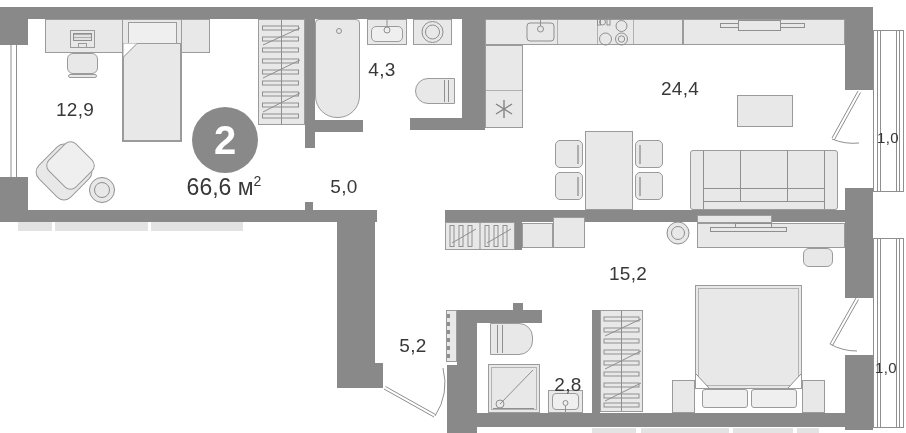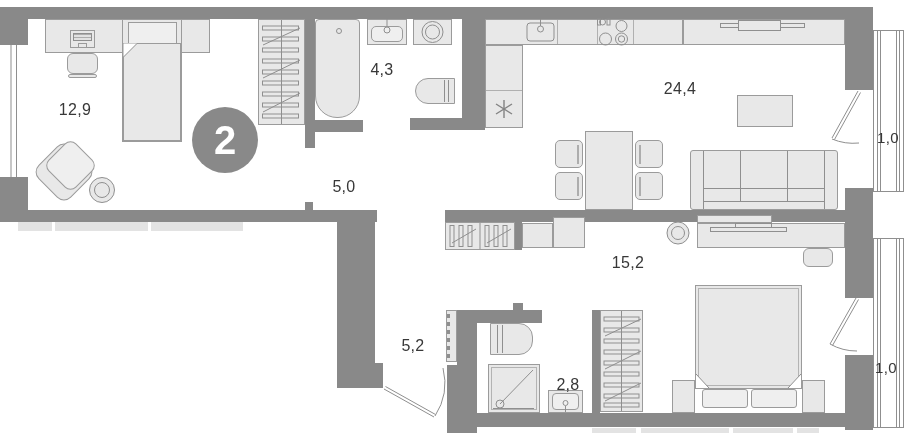--- a/index.html
+++ b/index.html
@@ -2,21 +2,21 @@
 <html><head>
 <meta charset="utf-8">
 <style>
   html,body{margin:0;padding:0;background:#fff;}
   #plan{position:relative;width:906px;height:433px;background:#ffffff;overflow:hidden;
         font-family:"Liberation Sans","DejaVu Sans",sans-serif;}
   .w{position:absolute;background:#898989;z-index:2;}
   .f{position:absolute;background:#e8e8e8;border:1px solid #9b9b9b;box-sizing:border-box;z-index:3;}
   .f2{position:absolute;background:#efefef;border:1px solid #9b9b9b;box-sizing:border-box;z-index:3;}
   .tab{position:absolute;background:#e3e3e3;z-index:1;}
-  .lbl{position:absolute;transform:translate(-50%,-50%);font-size:16px;color:#383838;
+  .lbl{position:absolute;transform:translate(-50%,-50%);font-size:19px;color:#383838;
        white-space:nowrap;z-index:6;letter-spacing:.3px;}
   .lbl.small{font-size:15px;}
   .total{position:absolute;transform:translate(-50%,-50%);font-size:23px;color:#383838;
          white-space:nowrap;z-index:6;}
   .total sup{font-size:14px;}
   #badge{position:absolute;left:192px;top:107px;width:66px;height:66px;border-radius:50%;
          background:#898989;color:#fff;display:flex;align-items:center;justify-content:center;
          font-size:40px;font-weight:bold;z-index:6;}
   svg.overlay{position:absolute;left:0;top:0;z-index:5;pointer-events:none;}
   .screen{position:absolute;left:73px;top:33px;width:19px;height:8px;z-index:4;
@@ -305,24 +305,27 @@
         <line x1="502.5" y1="325" x2="502.5" y2="353"></line>
     </g>
     <g data-name="faucet-icon">
       <circle cx="565.5" cy="403" r="2.5"></circle>
         <line x1="565.5" y1="406" x2="565.5" y2="412"></line>
     </g>
   </svg>
 
   <div id="badge" data-name="room-count-badge">2</div>
 
+  <div class="total" style="left:224px;top:187px" data-name="total-area-label">
+    <span data-name="total-area-value">66,6 м</span><sup data-name="total-area-sup">2</sup>
+  </div>
 
   <div class="lbl" style="left:75px;top:110px" data-name="room-label-living-room">12,9</div>
   <div class="lbl" style="left:382px;top:70px" data-name="room-label-bathroom">4,3</div>
   <div class="lbl" style="left:344px;top:187px" data-name="room-label-hallway">5,0</div>
   <div class="lbl" style="left:680px;top:89px" data-name="room-label-kitchen-living">24,4</div>
-  <div class="lbl" style="left:628px;top:263px" data-name="room-label-bedroom">15,2</div>
+  <div class="lbl" style="left:628px;top:274px" data-name="room-label-bedroom">15,2</div>
   <div class="lbl" style="left:413px;top:346px" data-name="room-label-corridor">5,2</div>
   <div class="lbl" style="left:568px;top:385px" data-name="room-label-shower-room">2,8</div>
   <div class="lbl small" style="left:888px;top:137px" data-name="room-label-balcony-top">1,0</div>
   <div class="lbl small" style="left:886px;top:367px" data-name="room-label-balcony-bottom">1,0</div>
 
 </div>
 
 </body></html>

